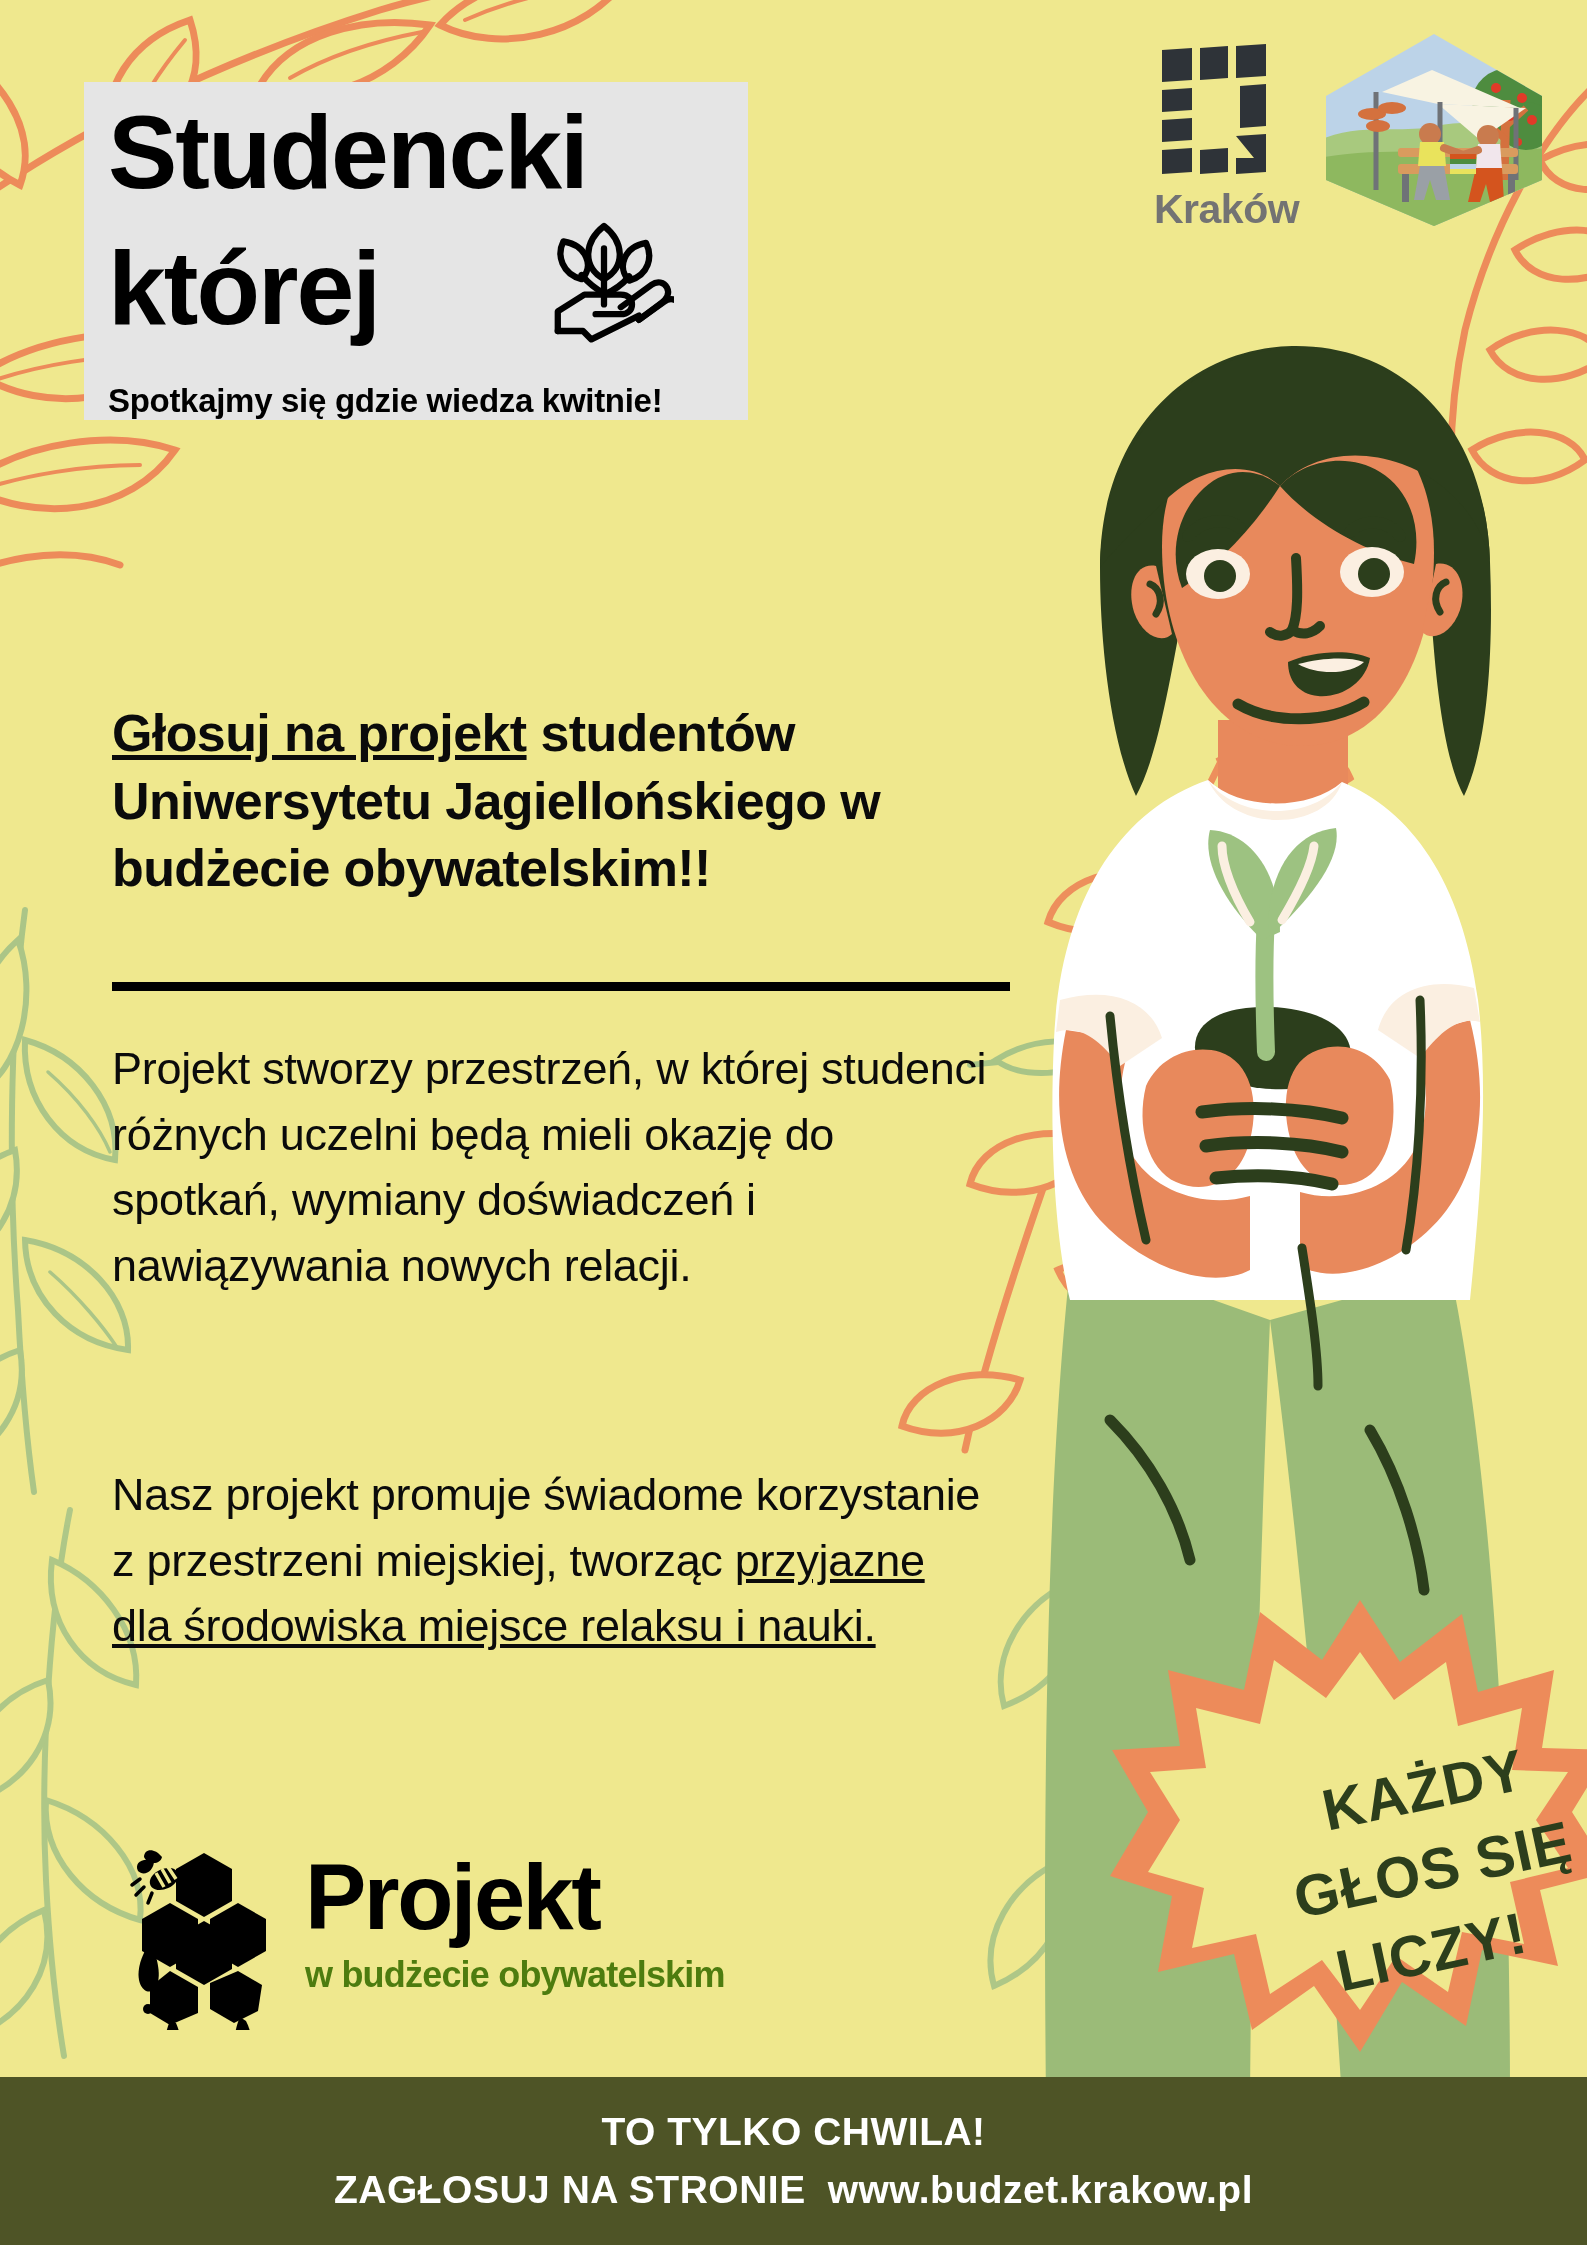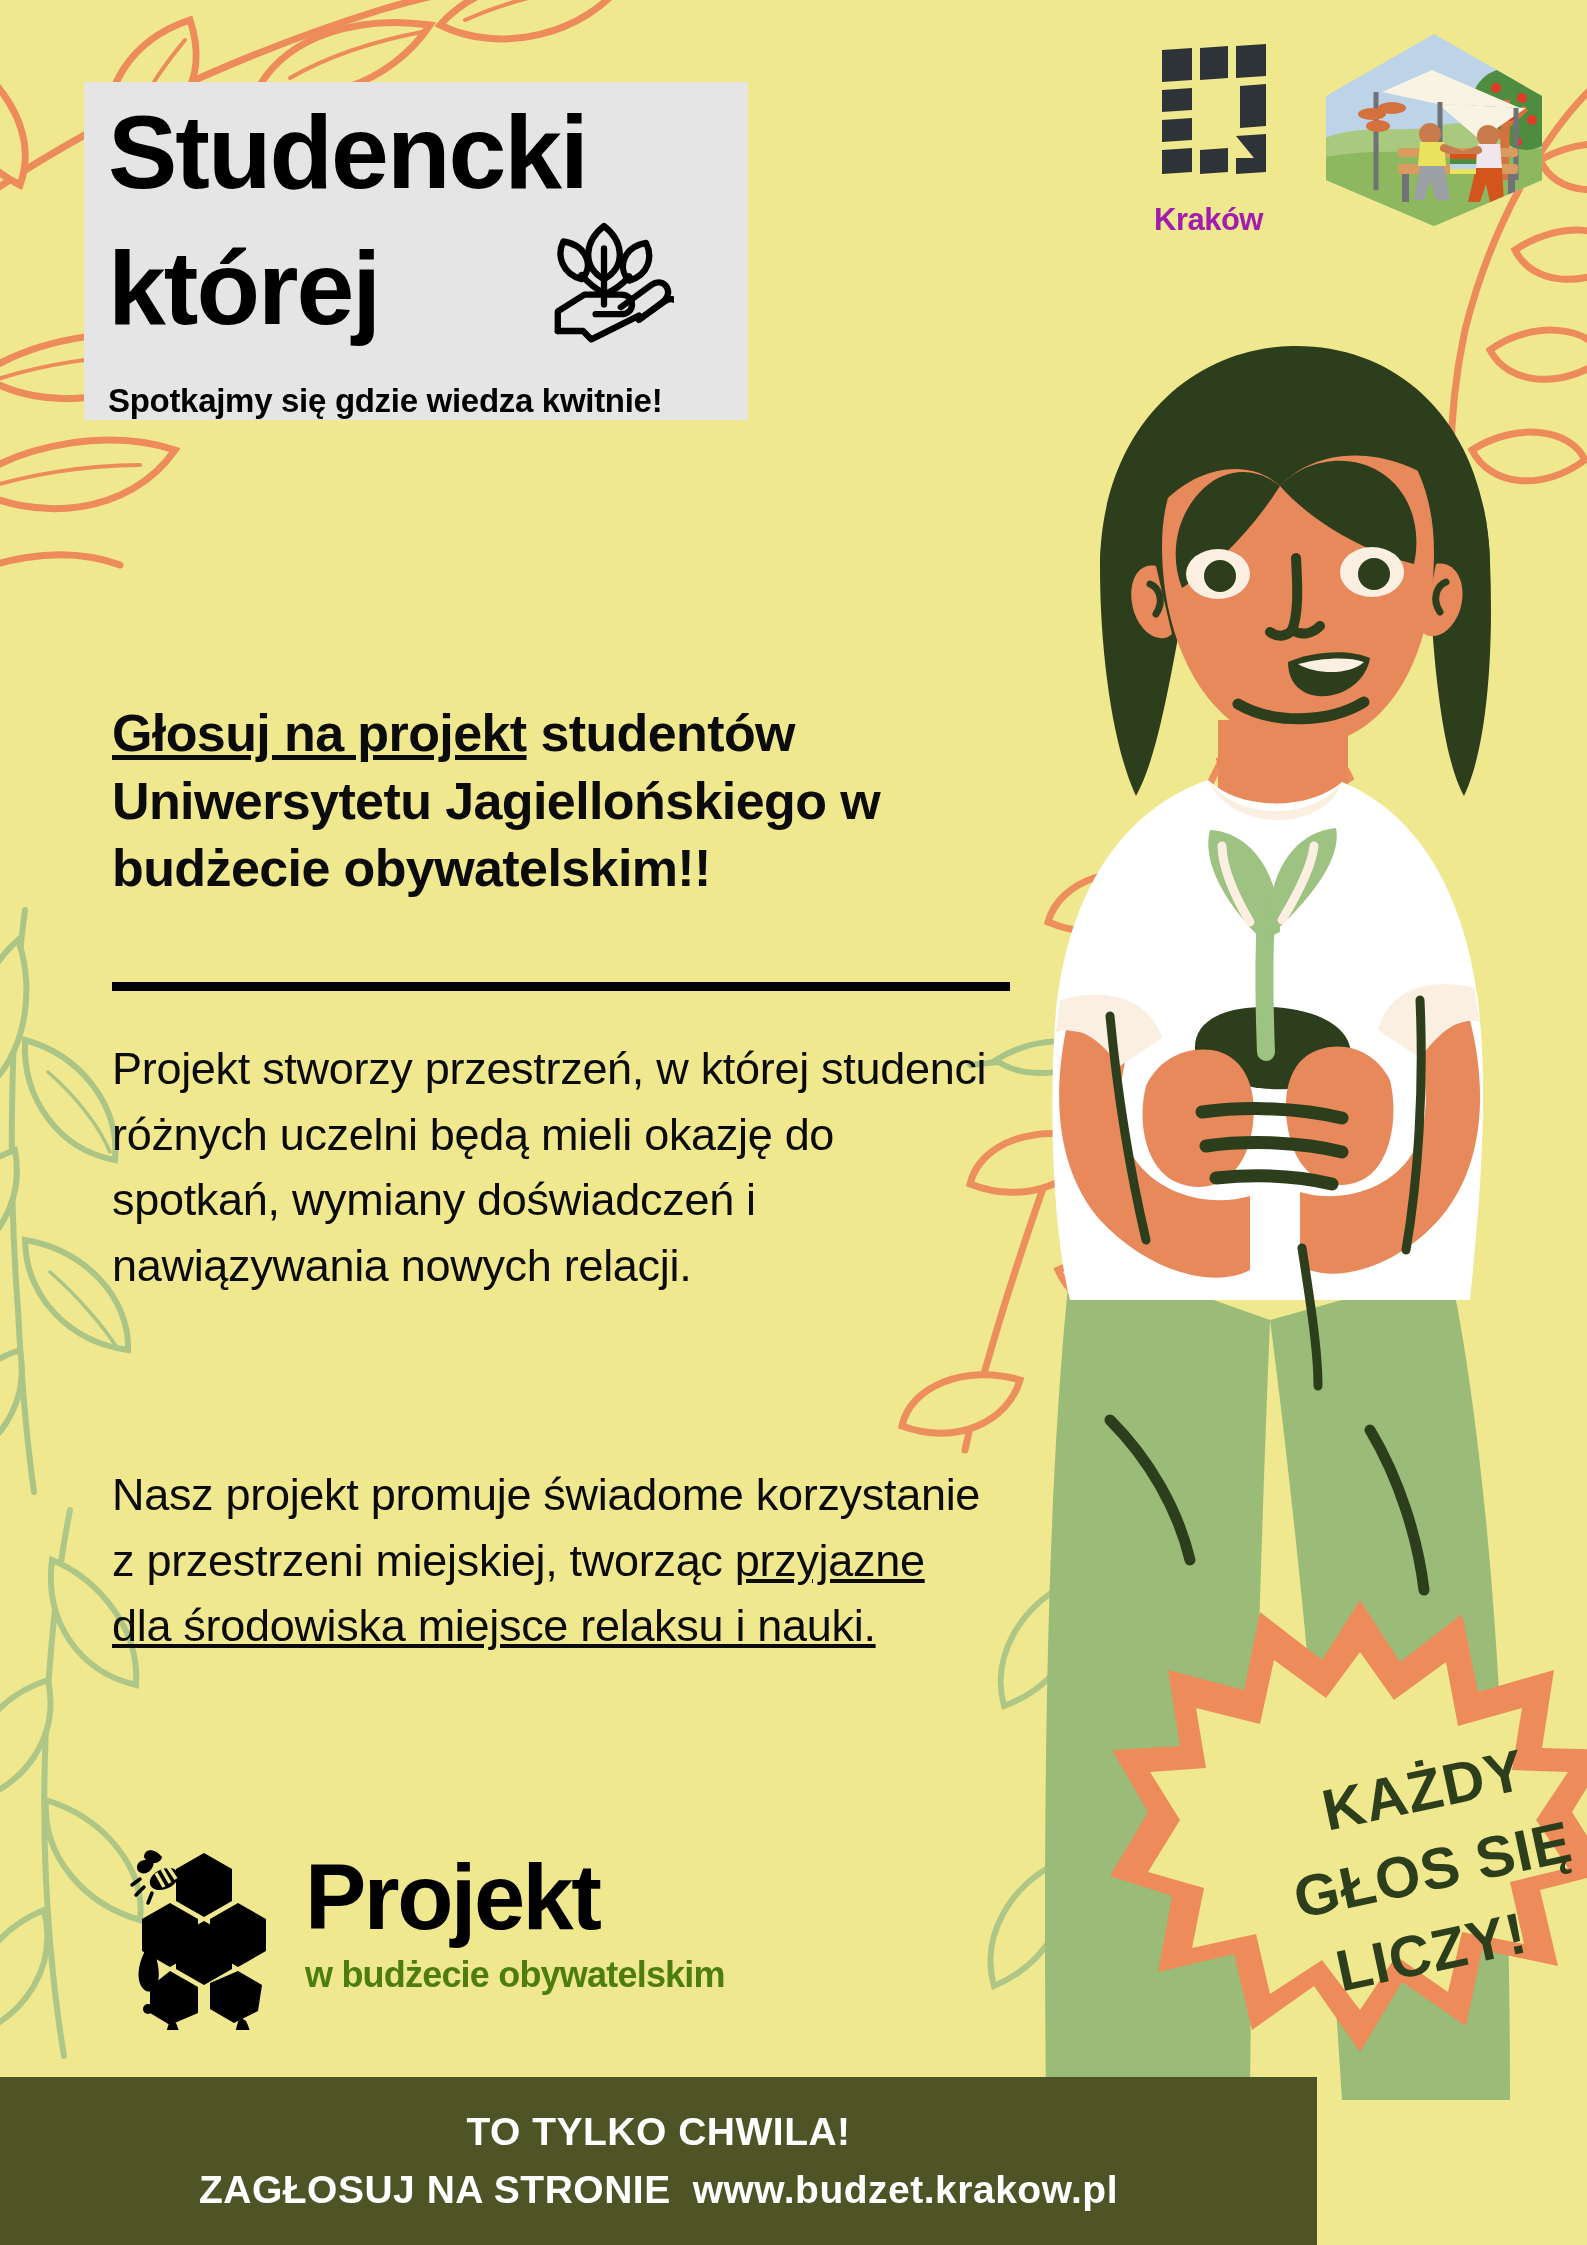--- a/index.html
+++ b/index.html
@@ -34,22 +34,22 @@
   .hand-plant-icon { position:absolute; left:450px; top:130px; width:140px; height:140px; }
   .subtitle {
     position:absolute; left:24px; top:300px;
     font-size:33px; font-weight:700; color:#000; letter-spacing:-0.3px;
   }
 
   
   .krakow-logo { position:absolute; left:1158px; top:40px; width:130px; height:200px; }
   .krakow-mark { width:112px; height:136px; }
   .krakow-word {
-    font-size:31px; font-weight:700; color:#a21caf;
-    letter-spacing:-0.5px; margin-top:22px; margin-left:-4px;
+    font-size:41px; font-weight:700; color:#737373;
+    letter-spacing:-0.5px; margin-top:6px; margin-left:-4px;
   }
   .hex-illus { position:absolute; left:1320px; top:30px; width:228px; height:200px; }
 
   
   .lead {
     position:absolute; left:112px; top:700px; width:900px;
     font-size:52px; font-weight:700; color:#0b0b0b; line-height:1.30;
     letter-spacing:-0.6px;
   }
   .lead u { text-decoration:underline; text-underline-offset:4px; text-decoration-thickness:5px; }
@@ -86,21 +86,21 @@
   .burst-line {
     position:absolute; color:#2C3E1C; font-weight:900; font-size:58px;
     letter-spacing:1px; white-space:nowrap;
   }
   .bl1 { left:218px; top:170px; }
   .bl2 { left:172px; top:250px; }
   .bl3 { left:198px; top:330px; }
 
   
   .footer {
-    position:absolute; left:0; bottom:0; width:1317px; height:168px;
+    position:absolute; left:0; bottom:0; width:1587px; height:168px;
     background:#4E5426; color:#fff;
     display:flex; flex-direction:column; align-items:center; justify-content:center;
     gap:14px;
     margin-top:22px;
   }
   .footer-line1 { font-size:39px; font-weight:700; letter-spacing:0.5px; }
   .footer-line2 { font-size:39px; font-weight:700; letter-spacing:0.5px; }
   .footer-line2 .url { font-weight:700; margin-left:22px; }
 
   

